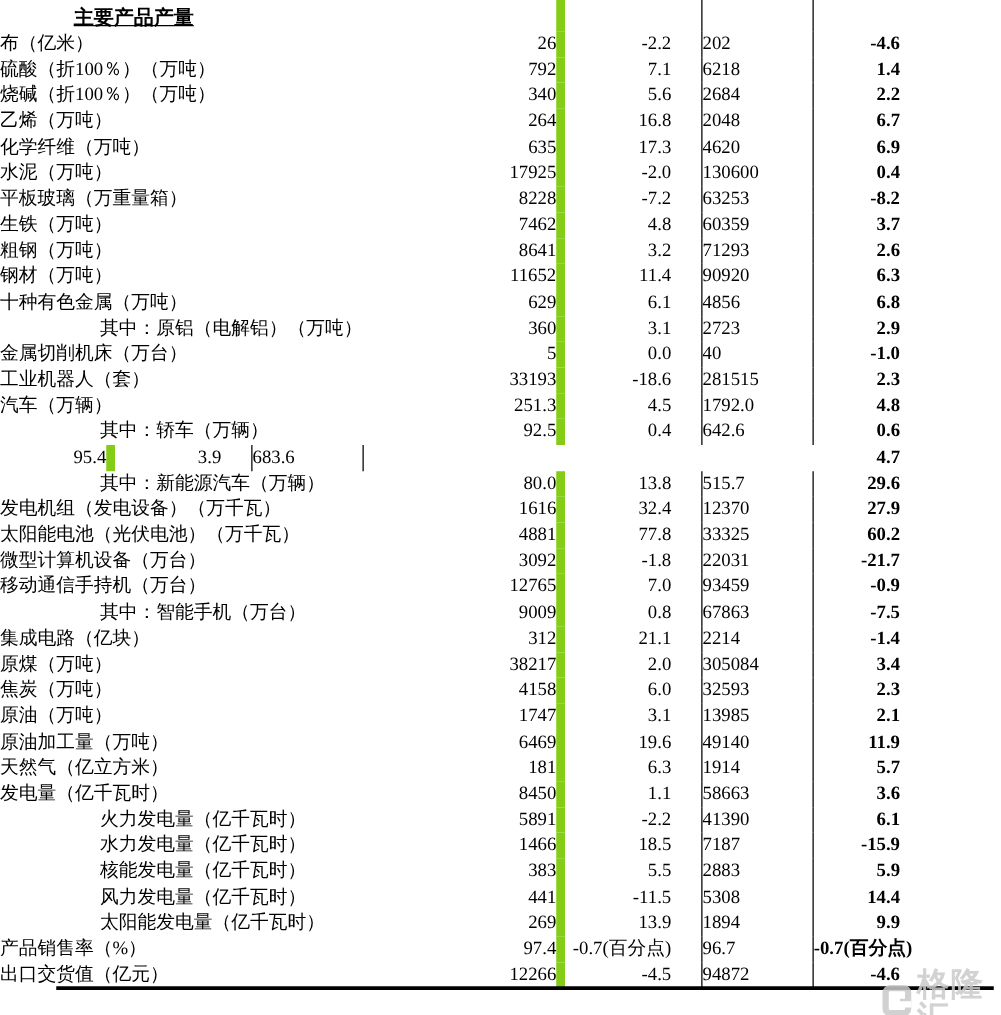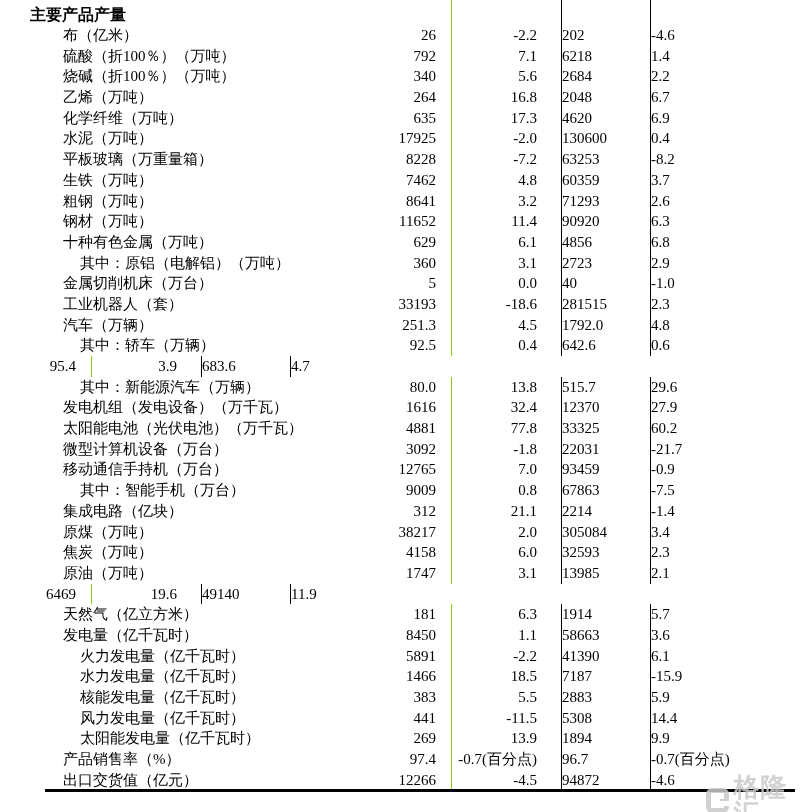--- a/index.html
+++ b/index.html
@@ -6,28 +6,28 @@
   html,body { background:#ffffff; }
   body {
     width:801px; height:812px; position:relative; overflow:hidden;
     font-family:"Liberation Serif","DejaVu Serif",serif;
     color:#000000;
   }
   #products-table { position:absolute; top:0; left:0; width:801px; }
   .row { display:flex; height:20.7px; line-height:20.7px; font-size:15px; }
   .row.title-row { height:25px; line-height:30px; font-weight:bold; font-size:16px; }
   .c-label { flex:0 0 360px; white-space:nowrap; overflow:visible; }
-  .lv0 { padding-left:30px; }
-  .lv1 { padding-left:63px; }
+  .lv0 { padding-left:59px;text-decoration:underline; }
+  .lv1 { }
   .lv2 { padding-left:80px; }
   .lv3 { padding-left:122px; }
-  .c-v1 { flex:0 0 92px;  border-right:1px solid #84cc16; text-align:right; padding-right:15px; white-space:nowrap; }
+  .c-v1 { flex:0 0 92px;  border-right:7px solid #84cc16; text-align:right; white-space:nowrap; }
   .c-v2 { flex:0 0 110px; border-right:1px solid #000; text-align:right; padding-right:24px; white-space:nowrap; }
   .c-v3 { flex:0 0 89px;  border-right:1px solid #000; text-align:left; padding-right:23px; white-space:nowrap; }
-  .c-v4 { flex:1;         padding-right:52px; white-space:nowrap; }
+  .c-v4 { flex:1;         text-align:right; padding-right:81px; white-space:nowrap;font-weight:bold; }
   #bottom-rule { position:absolute; top:789px; left:45px; width:750px; height:3px; background:#000; }
   #watermark {
     position:absolute; top:774px; left:706px;
     display:flex; align-items:center; gap:5px;
     opacity:0.85;
   }
   .wm-logo {
     width:25px; height:25px;
     border:5px solid #c9c9c9; border-radius:6px;
     position:relative; background:transparent;
@@ -267,20 +267,21 @@
 
   <div class="row">
     <div class="c-label lv1">原油（万吨）</div>
     <div class="c-v1 val">1747</div>
     <div class="c-v2 val">3.1</div>
     <div class="c-v3 val">13985</div>
     <div class="c-v4 val">2.1</div>
   </div>
 
   <div class="row">
+    <div class="c-label lv1">原油加工量（万吨）</div>
     <div class="c-v1 val">6469</div>
     <div class="c-v2 val">19.6</div>
     <div class="c-v3 val">49140</div>
     <div class="c-v4 val">11.9</div>
   </div>
 
   <div class="row">
     <div class="c-label lv1">天然气（亿立方米）</div>
     <div class="c-v1 val">181</div>
     <div class="c-v2 val">6.3</div>

